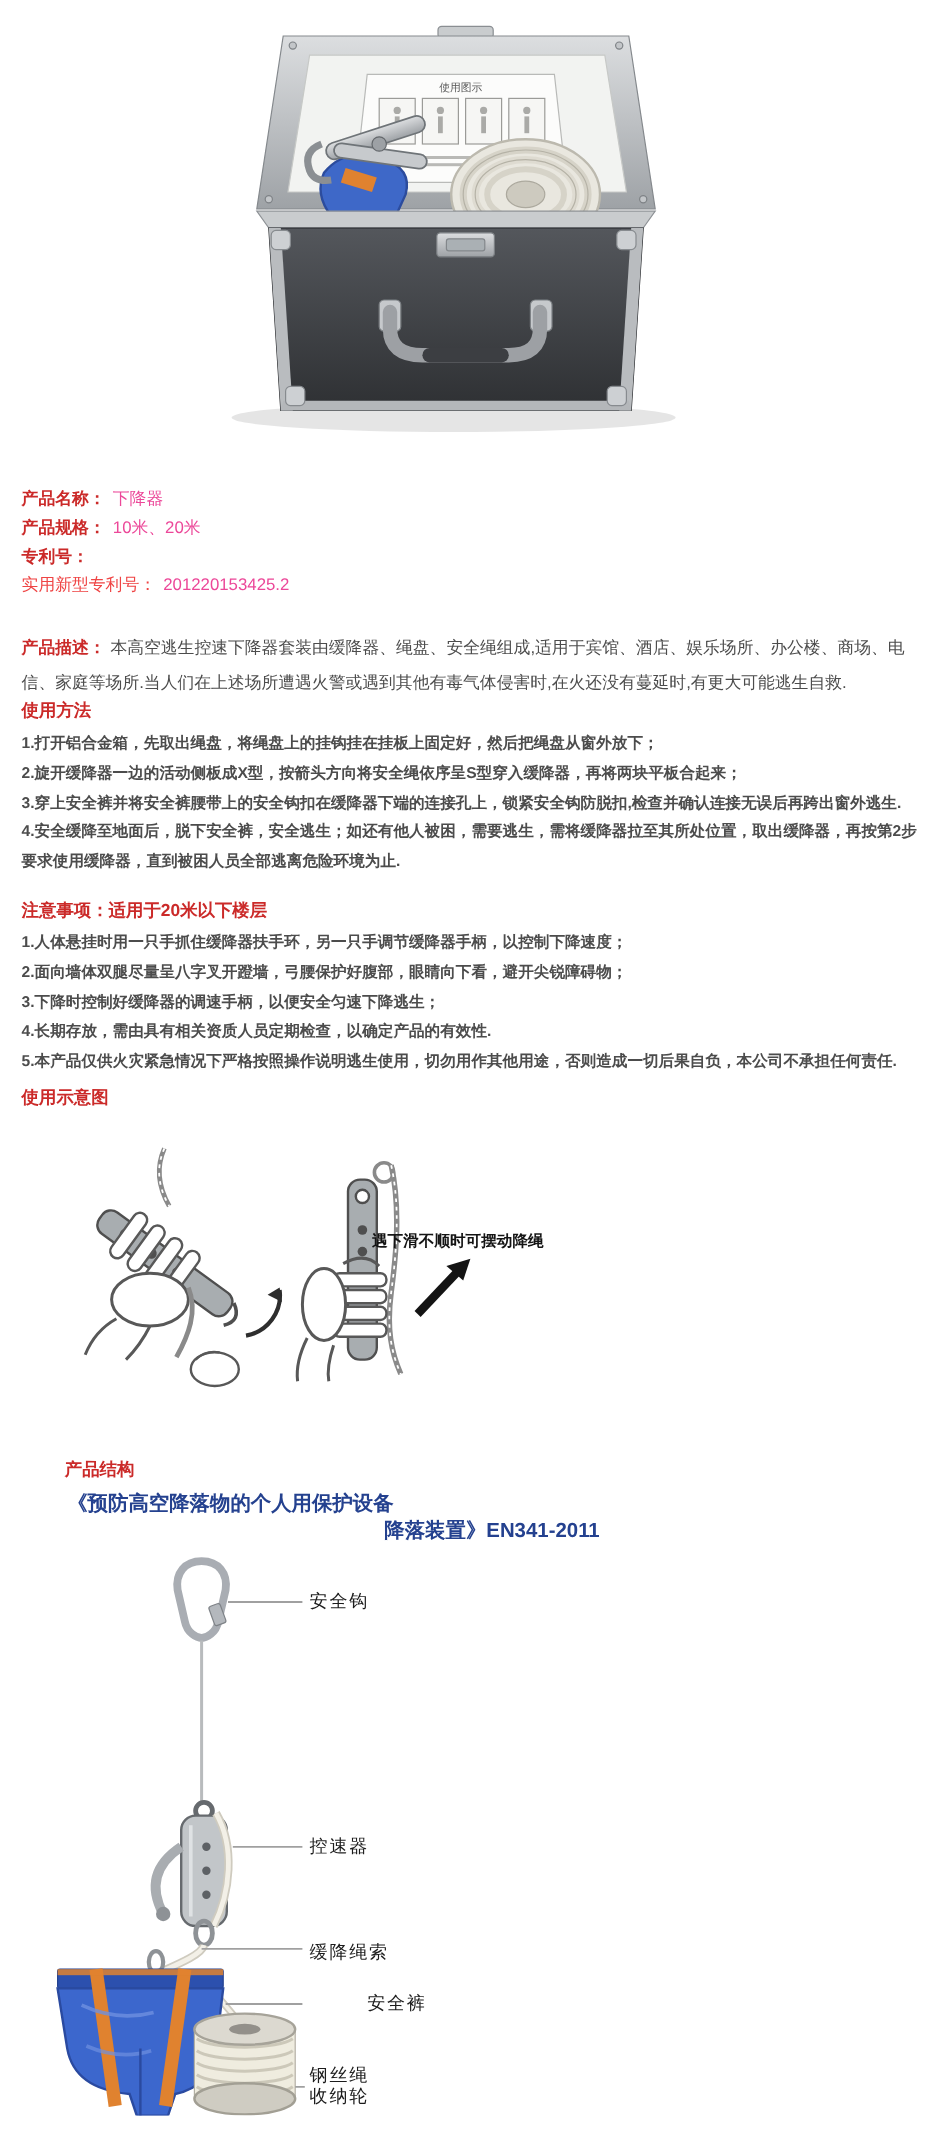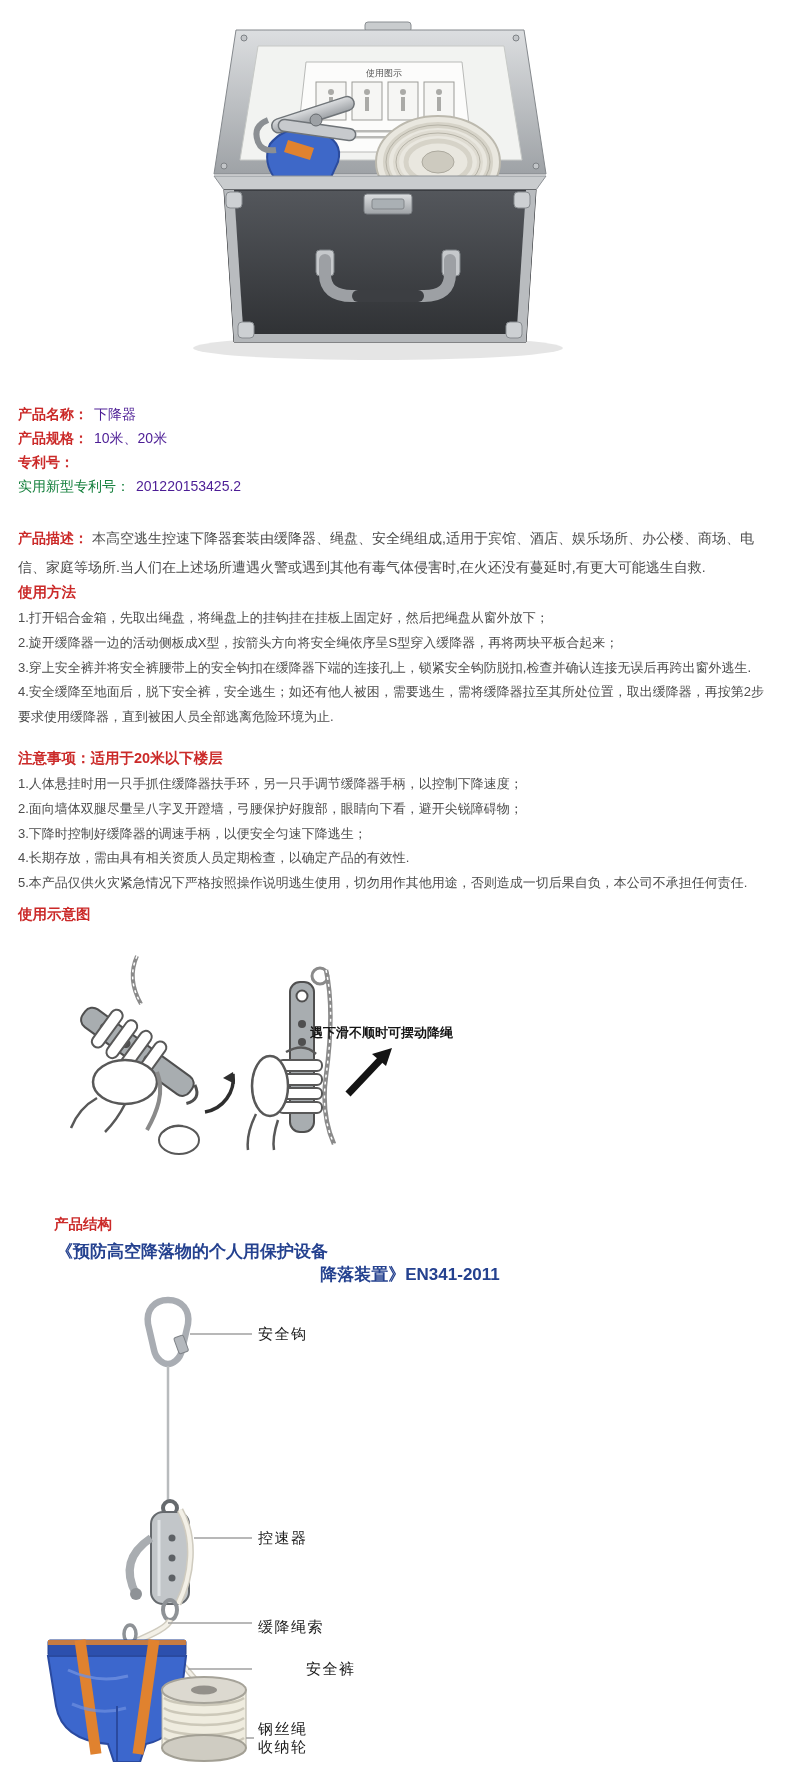--- a/index.html
+++ b/index.html
@@ -8,31 +8,31 @@
     width:790px; height:1788px; overflow:hidden;
     background:#ffffff;
     font-family:"Liberation Sans","DejaVu Sans",sans-serif;
     color:#4c4c4c;
   }
   .photo-wrap { width:470px; margin:12px 0 0 120px; }
   .content { padding:0 16px 0 18px; }
   .info { margin-top:34px; }
   .kv-line { font-size:14px; line-height:24px; }
   .kv-label { color:#cb2a29; font-weight:bold; margin-right:6px; }
-  .kv-value { color:#4c1d95; }
-  .kv-plain-label { color:#15803d; margin-right:6px; }
+  .kv-value { color:#ec4899; }
+  .kv-plain-label { color:#ef4444; margin-right:6px; }
   .desc { margin-top:26px; font-size:14px; line-height:29px; color:#4c4c4c; }
   .desc .kv-label { margin-right:4px; }
   .sec-h { font-size:14.5px; font-weight:bold; color:#cb2a29; line-height:20px; }
   .usage-h { }
   .notes-h { margin-top:18px; }
   .illus-h { margin-top:8px; }
   .struct-h { margin-top:48px;margin-left:36px; }
   .items { margin-top:4px; }
-  .item { font-size:13px; line-height:24.8px; color:#4c4c4c; }
+  .item { font-size:13px; line-height:24.8px; color:#4c4c4c;font-weight:bold; }
   .illus-wrap { position:relative; height:212px; margin-top:30px; }
   .illus-svg { position:absolute; left:15px; top:0; }
   .illus-note { position:absolute; left:292px; top:70px; font-size:13px; font-weight:bold; color:#141414; }
   .struct-title { margin-top:6px; color:#24418f; font-size:17px; font-weight:bold; line-height:23px; }
   .struct-title .l1 { padding-left:38px; }
   .struct-title .l2 { padding-left:28px;text-align:center; }
   .struct-wrap { position:relative; height:476px; }
   .struct-svg { position:absolute; left:0; top:0; }
   .part-label { position:absolute; left:240px; font-size:15px; color:#1c1c1c; letter-spacing:1.5px; line-height:18px; white-space:pre-line; }
   .pl-0 { top:39px; } .pl-1 { top:243px; } .pl-2 { top:332px; } .pl-3 { top:374px;margin-left:48px; } .pl-4 { top:434px; }

